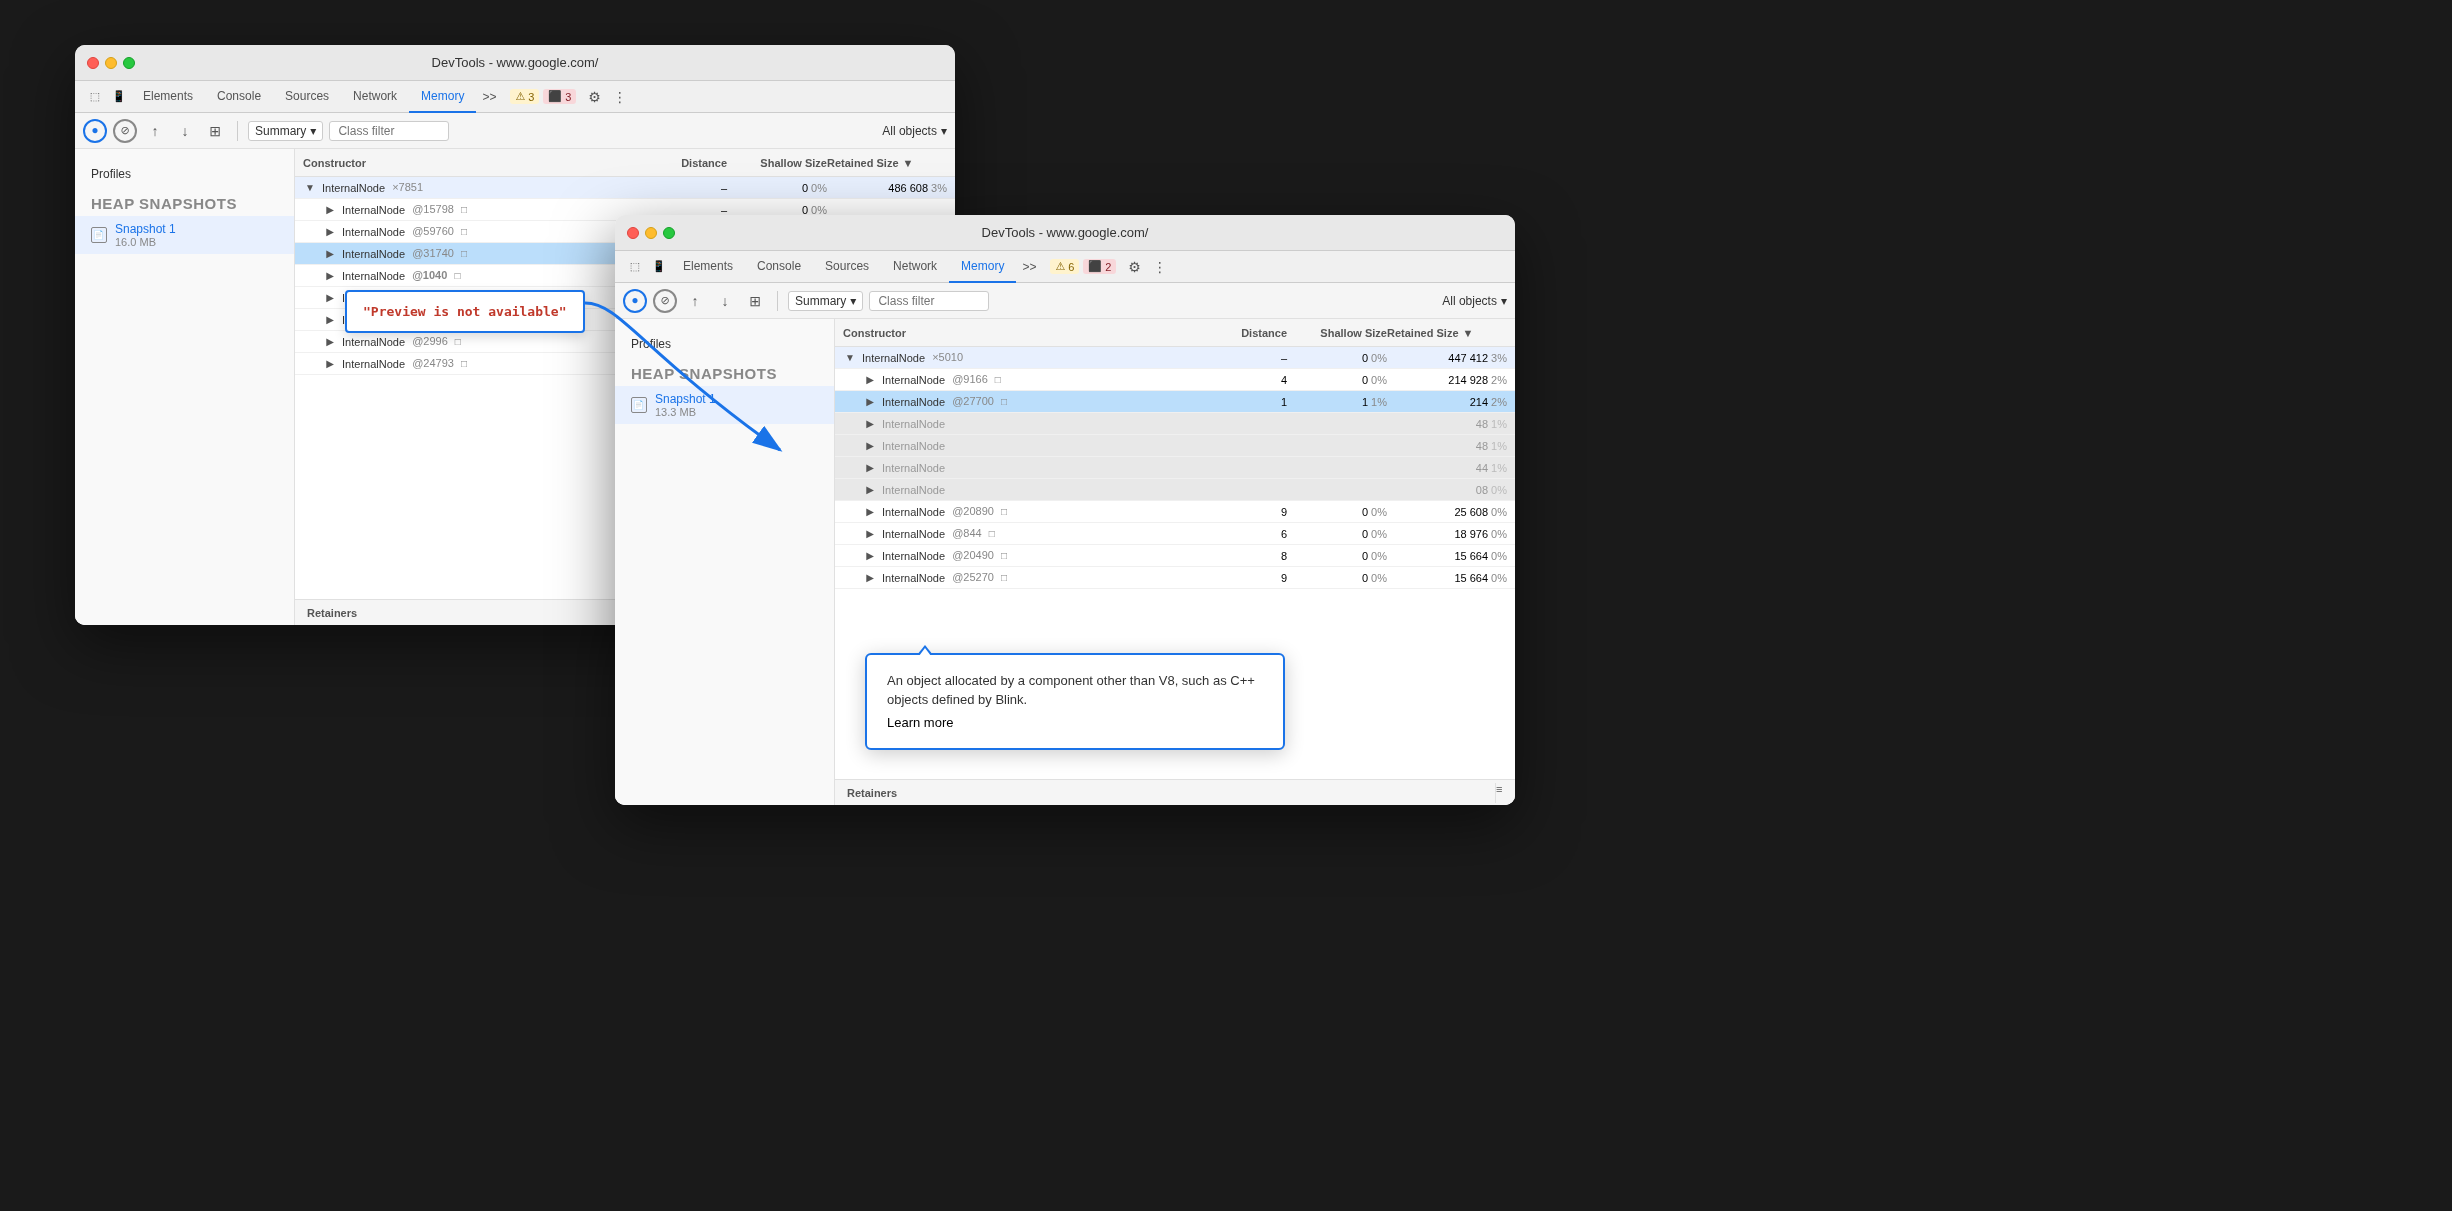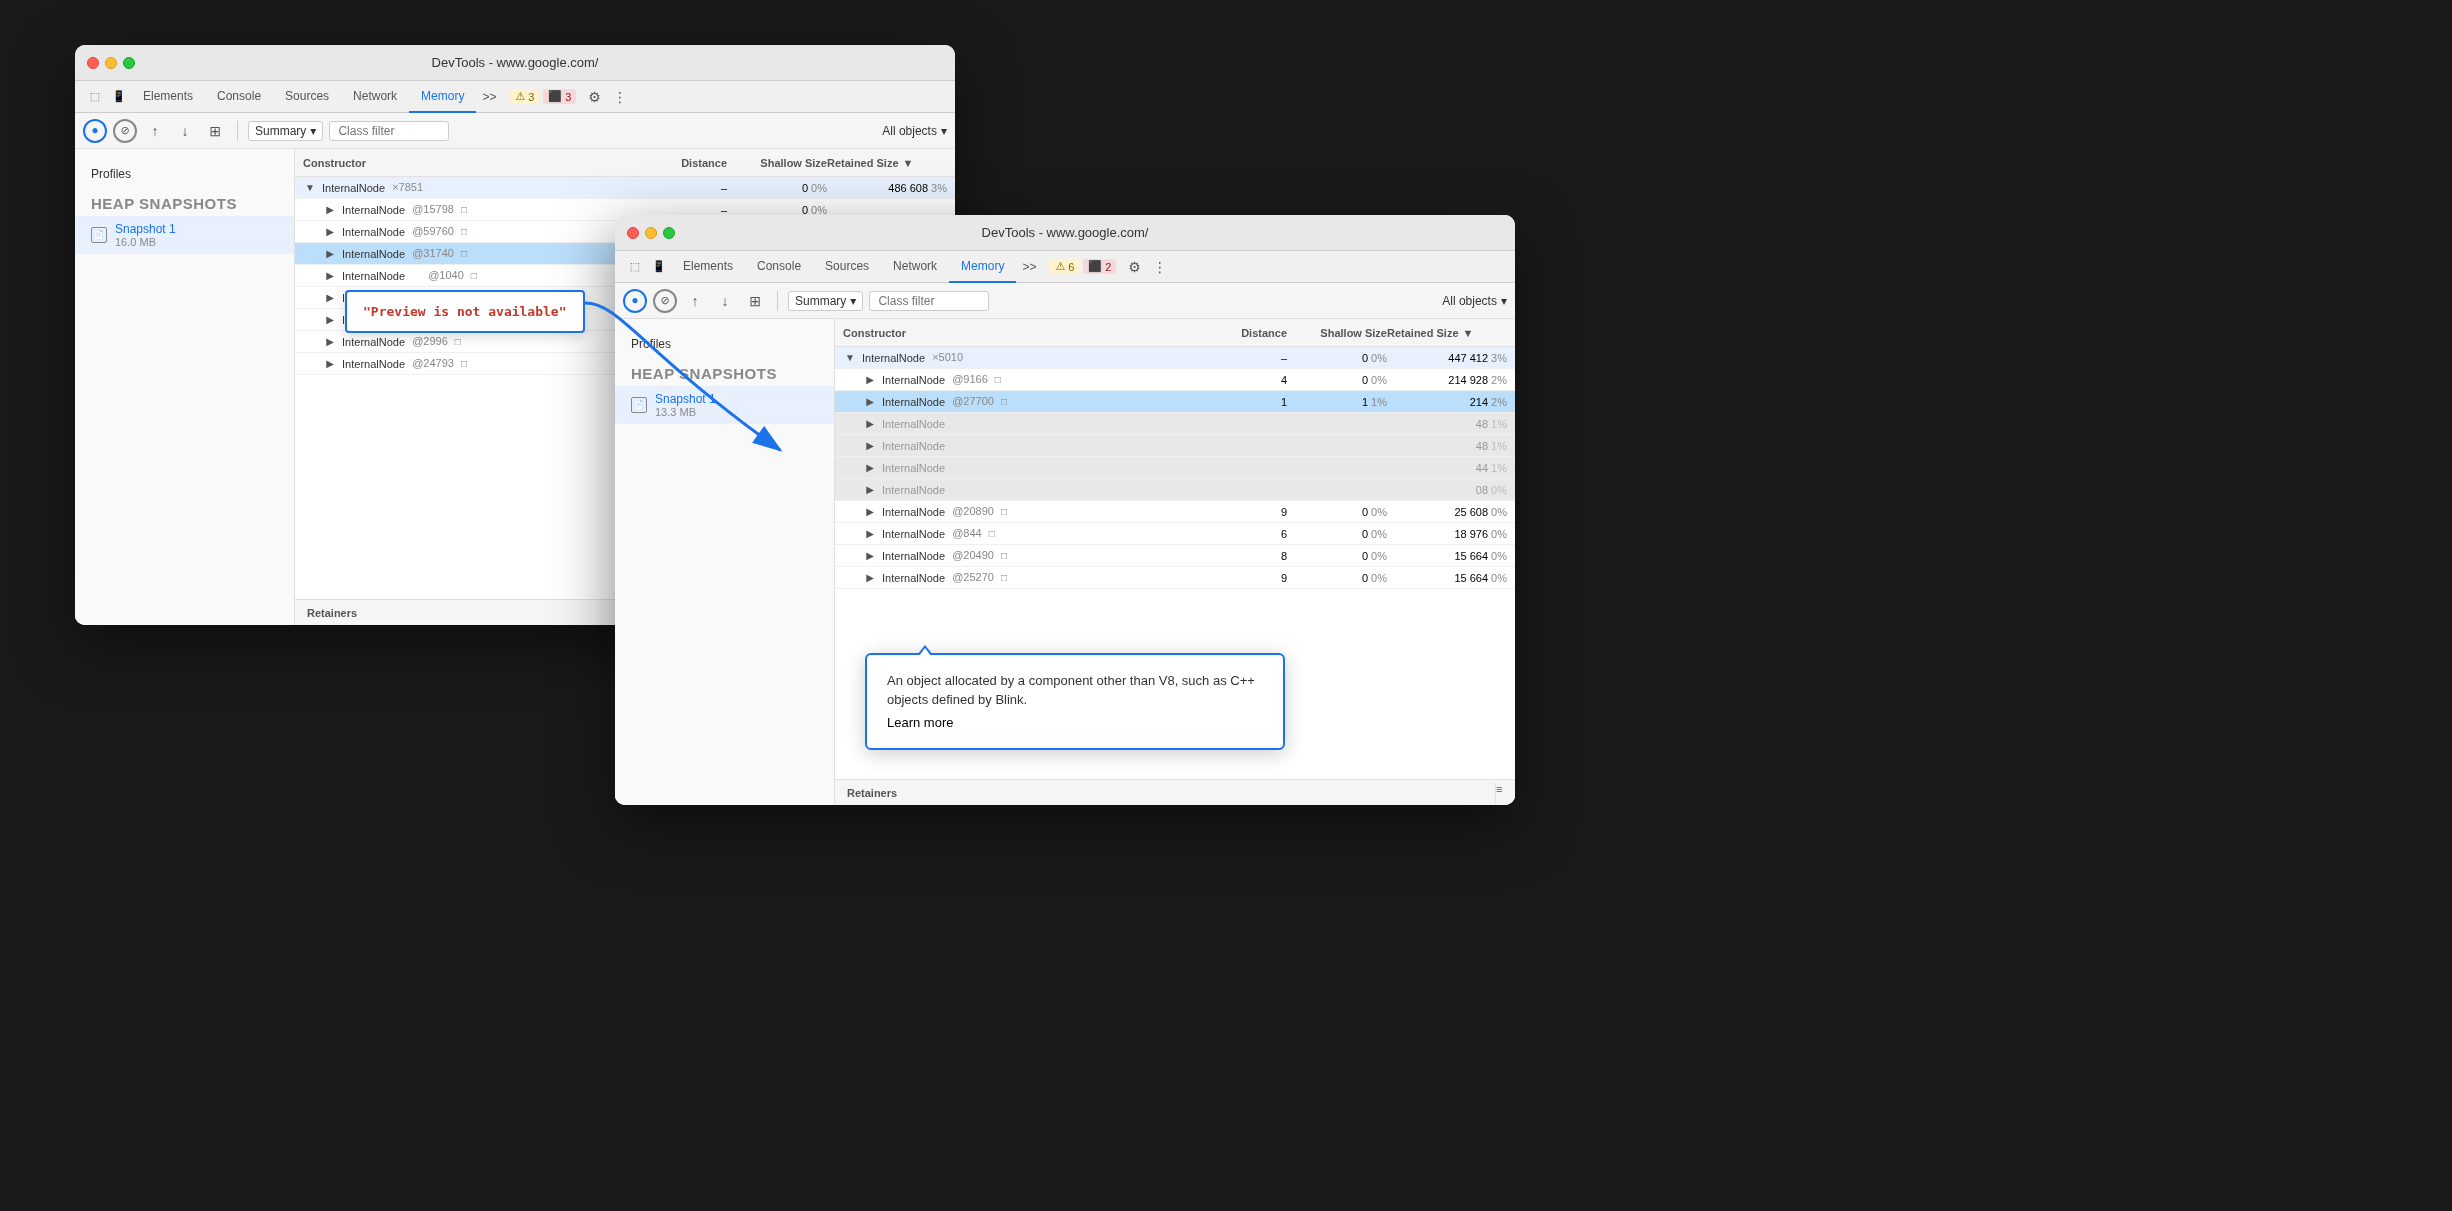--- a/index.html
+++ b/index.html
@@ -498,21 +498,21 @@
           </div>
           <div class="col-distance" style="text-align:right;">–</div>
           <div class="col-shallow" style="text-align:right;">0 <span style="color:#888;">0%</span></div>
           <div class="col-retained" style="text-align:right;"></div>
         </div>
 
         <div class="table-row">
           <div class="col-constructor" style="padding-left:20px;">
             <span class="expand-btn">▶</span>
             <span class="node-name">InternalNode</span>
-            <span class="node-id" style="margin-left:20px;">@1040</span>
+            <span class="node-id" style="margin-left:4px;font-weight:bold;">@1040</span>
             <span style="margin-left:4px; color:#888; font-size:10px;">□</span>
           </div>
           <div class="col-distance" style="text-align:right;">–</div>
           <div class="col-shallow" style="text-align:right;">0 <span style="color:#888;">0%</span></div>
           <div class="col-retained" style="text-align:right;"></div>
         </div>
 
         <div class="table-row">
           <div class="col-constructor" style="padding-left:20px;">
             <span class="expand-btn">▶</span>

